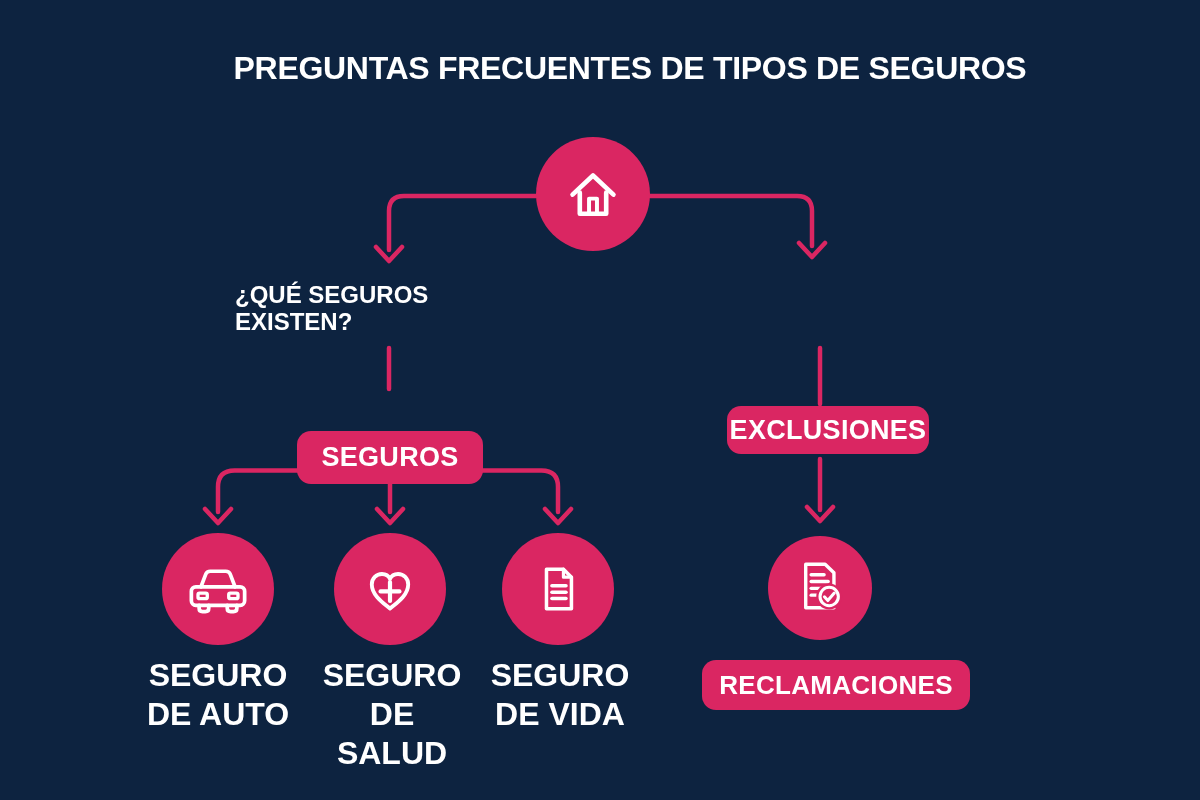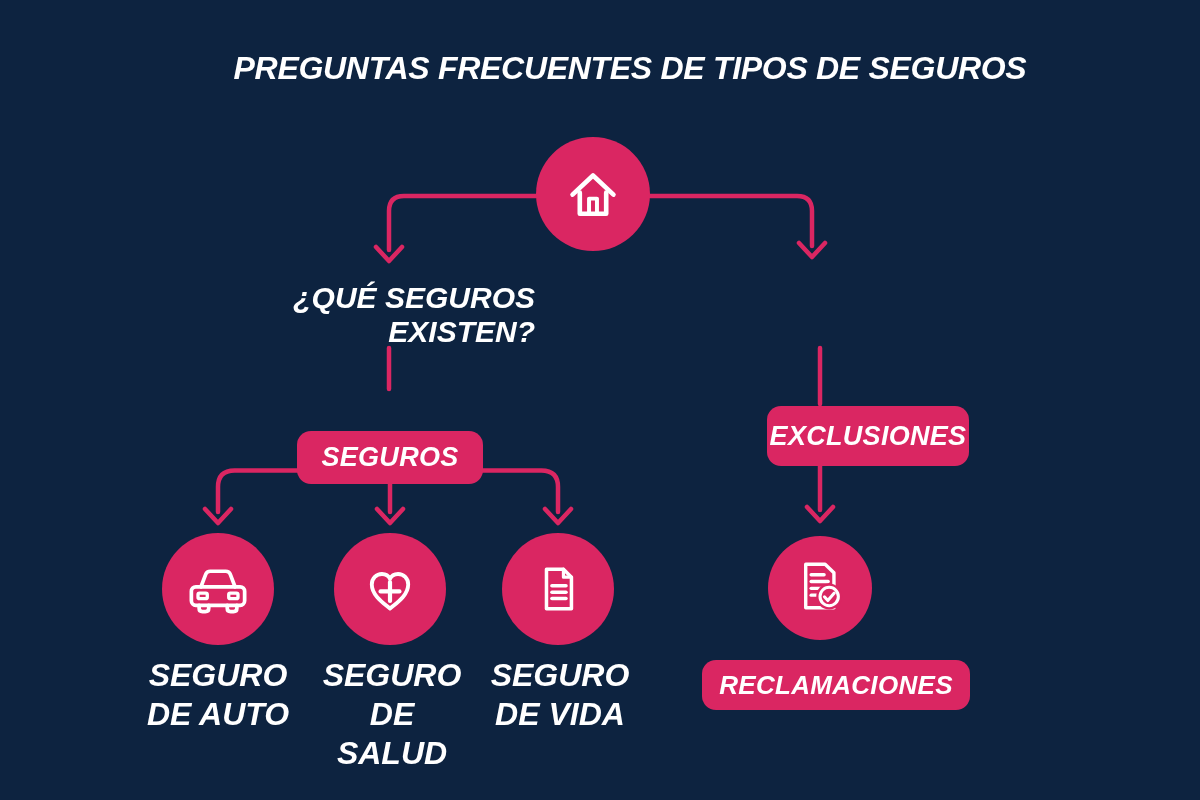--- a/index.html
+++ b/index.html
@@ -12,21 +12,20 @@
   body {
     width: 1200px; height: 800px;
     background: var(--bg);
     font-family: "Liberation Sans", sans-serif;
     overflow: hidden;
   }
   .canvas {
     position: relative;
     width: 1200px; height: 800px;
     background: var(--bg);
-    font-style: italic;
   }
   .connectors {
     position: absolute; inset: 0;
     pointer-events: none;
   }
   .connectors path {
     stroke: var(--accent);
     stroke-width: 4.5;
     fill: none;
     stroke-linecap: round;
@@ -69,29 +68,29 @@
     color: var(--text);
     font-weight: 700;
     font-size: 27px;
     letter-spacing: 0.3px;
     display: flex;
     align-items: center;
     justify-content: center;
     border-radius: 14px;
   }
   .pill-seguros       { left: 297px; top: 390px; width: 186px; height: 53px; margin-top: 41px; }
-  .pill-exclusiones   { left: 727px; top: 406px; width: 202px; height: 60px; margin-left: 40px; }
+  .pill-exclusiones   { left: 727px; top: 406px; width: 202px; height: 48px; }
   .pill-reclamaciones { left: 702px; top: 660px; width: 268px; height: 50px; font-size: 26px; }
   .question {
     position: absolute;
     color: var(--text);
     font-weight: 700;
-    font-size: 30px;
+    font-size: 24px;
     line-height: 1.13;
-    text-align: right;
+    text-align: left;
     white-space: pre-line;
   }
   .q-left  { left: 235px; top: 281px; width: 300px; }
   .q-right { left: 683px; top: 281px; width: 300px; }
   .leaf-label {
     position: absolute;
     color: var(--text);
     font-weight: 700;
     font-size: 32px;
     line-height: 1.22;

